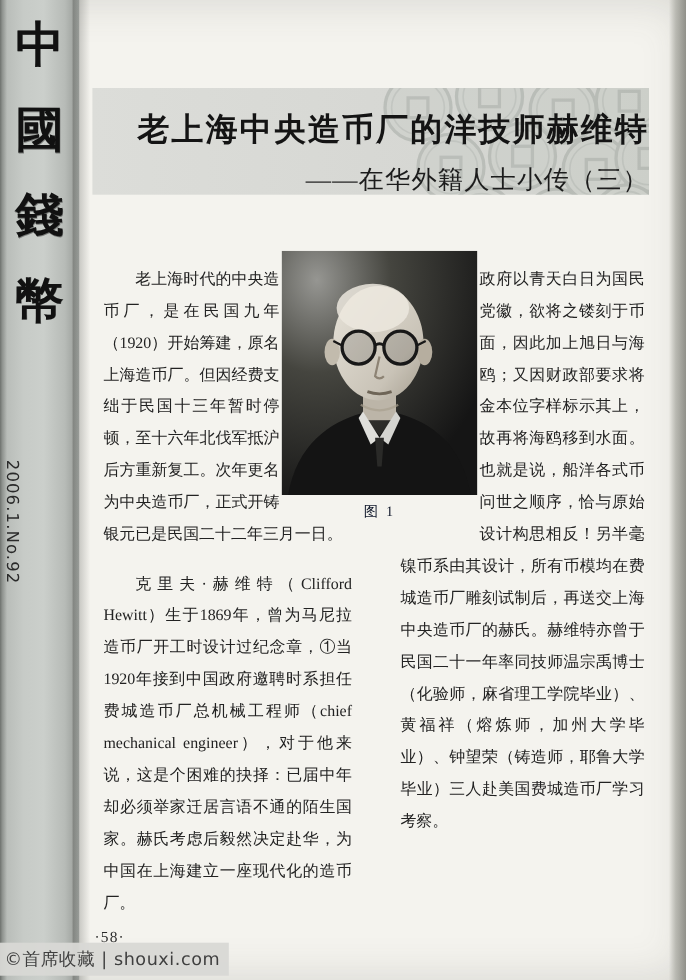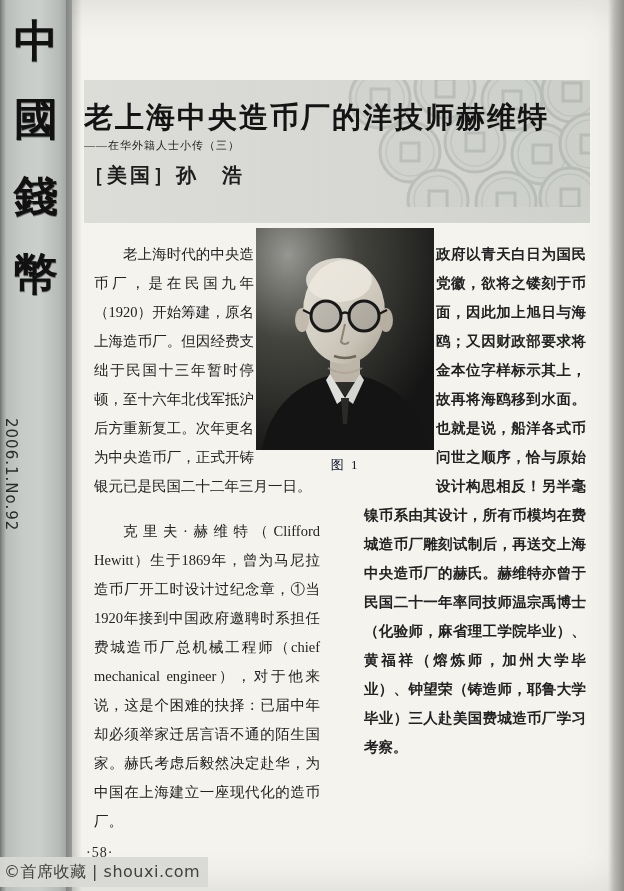--- a/index.html
+++ b/index.html
@@ -36,45 +36,45 @@
     font-size:15px;color:#2a2a2a;letter-spacing:1px;white-space:nowrap;
     transform:rotate(90deg);transform-origin:left top;
   }
   
   #right-edge{
     position:absolute;right:0;top:0;width:16px;height:891px;
     background:linear-gradient(to right,rgba(140,140,132,0) 0%,#b9b9b2 40%,#8f8f88 100%);
   }
   
   #title-band{
-    position:absolute;left:84px;top:80px;width:506px;height:143px;
+    position:absolute;left:84px;top:80px;width:506px;height:97px;
     background:linear-gradient(to right,#dcddd9 0%,#d6d7d3 60%,#cfd1cc 100%);
-    text-align:left;overflow:hidden;
+    text-align:right;overflow:hidden;
   }
   #coin-decor{position:absolute;right:0;top:0;height:127px;width:330px;opacity:0.55;}
   #article-title{
     position:relative;margin-top:18px;font-size:29px;font-weight:bold;
     letter-spacing:2px;color:#141414;
   }
   #article-subtitle{
-    position:relative;margin-top:0;font-size:11px;color:#1c1c1c;letter-spacing:1px;
+    position:relative;margin-top:10px;font-size:23px;color:#1c1c1c;letter-spacing:1px;
   }
   #article-author{
     position:relative;margin-top:9px;font-size:20px;font-weight:bold;
     color:#1c1c1c;letter-spacing:3px;
   }
   
   .col{
     position:absolute;top:224px;height:625px;overflow:hidden;
     font-size:14.5px;line-height:29px;text-align:justify;color:#222;
   }
   #col-left{left:78px;width:258px;}
   #col-right{left:348px;width:254px;}
   .col p{margin:16px;text-indent:2em;}
-  .col p.no-indent{text-indent:0;font-weight:bold;}
+  .col p.no-indent{text-indent:0;}
   .spacer-right{float:right;width:82px;height:228px;}
   .spacer-left{float:left;width:88px;height:258px;}
   
   #figure{position:absolute;left:256px;top:228px;width:178px;}
   #portrait{display:block;width:178px;height:222px;}
   #fig-caption{
     margin-top:6px;text-align:center;font-size:13px;color:#0f172a;letter-spacing:2px;
   }
   
   #page-number{

